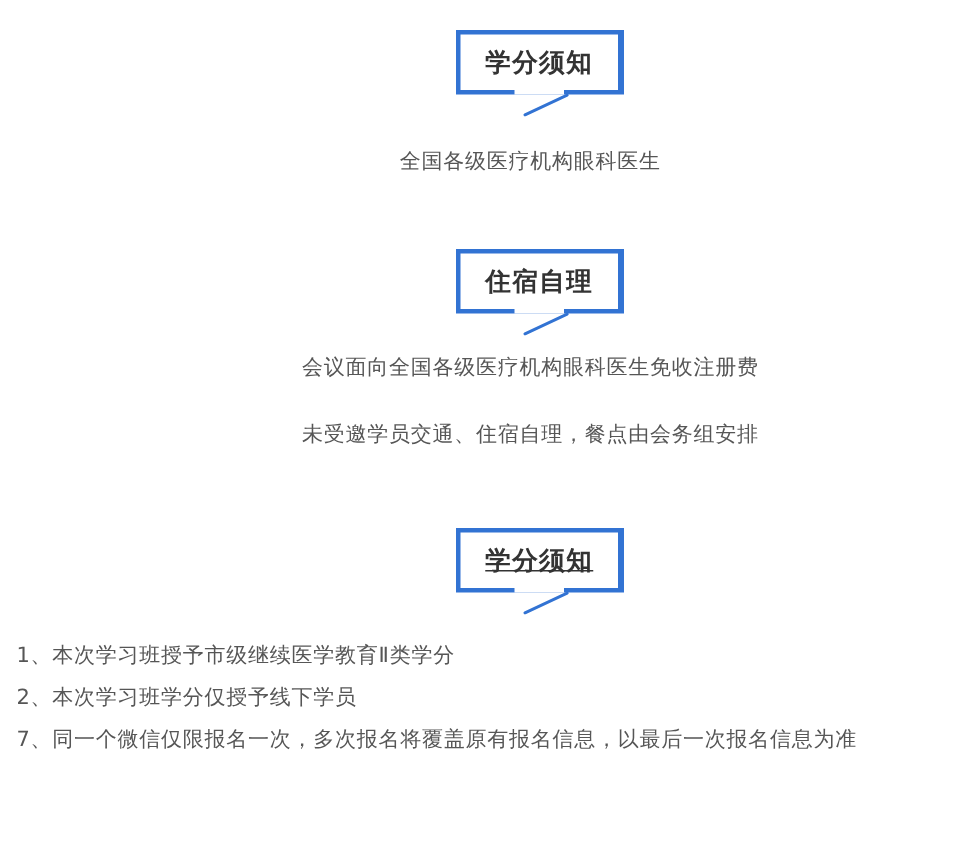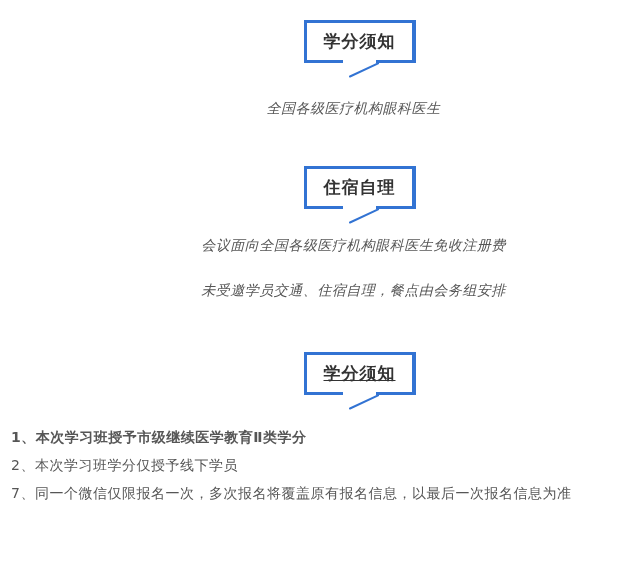--- a/index.html
+++ b/index.html
@@ -60,36 +60,35 @@
   .bubble.b2 { margin-top: 48px; }
   .bubble.b3 { margin-top: 52px; text-decoration: underline; }
 
   .centered {
     margin-left: 72px;
     text-align: center;
     font-size: 14px;
     line-height: 20px;
     color: var(--text-color);
     letter-spacing: 0.5px;
-    font-style: italic;
   }
   .p-participants { margin-top: 35px; }
   .p-fee1 { margin-top: 26px; }
   .p-fee2 { margin-top: 15px; }
   .p-fee3 { margin-top: 25px; }
 
   .notes {
     margin-left: 11px;
     font-size: 14px;
     line-height: 20px;
     color: var(--text-color);
     letter-spacing: 0.5px;
     text-align: left;
   }
-  .p-note1 { margin-top: 32px; font-weight: bold; }
+  .p-note1 { margin-top: 32px; }
   .p-note2 { margin-top: 8px; }
   .p-note3 { margin-top: 8px; }
 </style>
 </head>
 <body>
 
 <div class="page">
 
   <div class="bubble b1">
     <span>学分须知</span>

